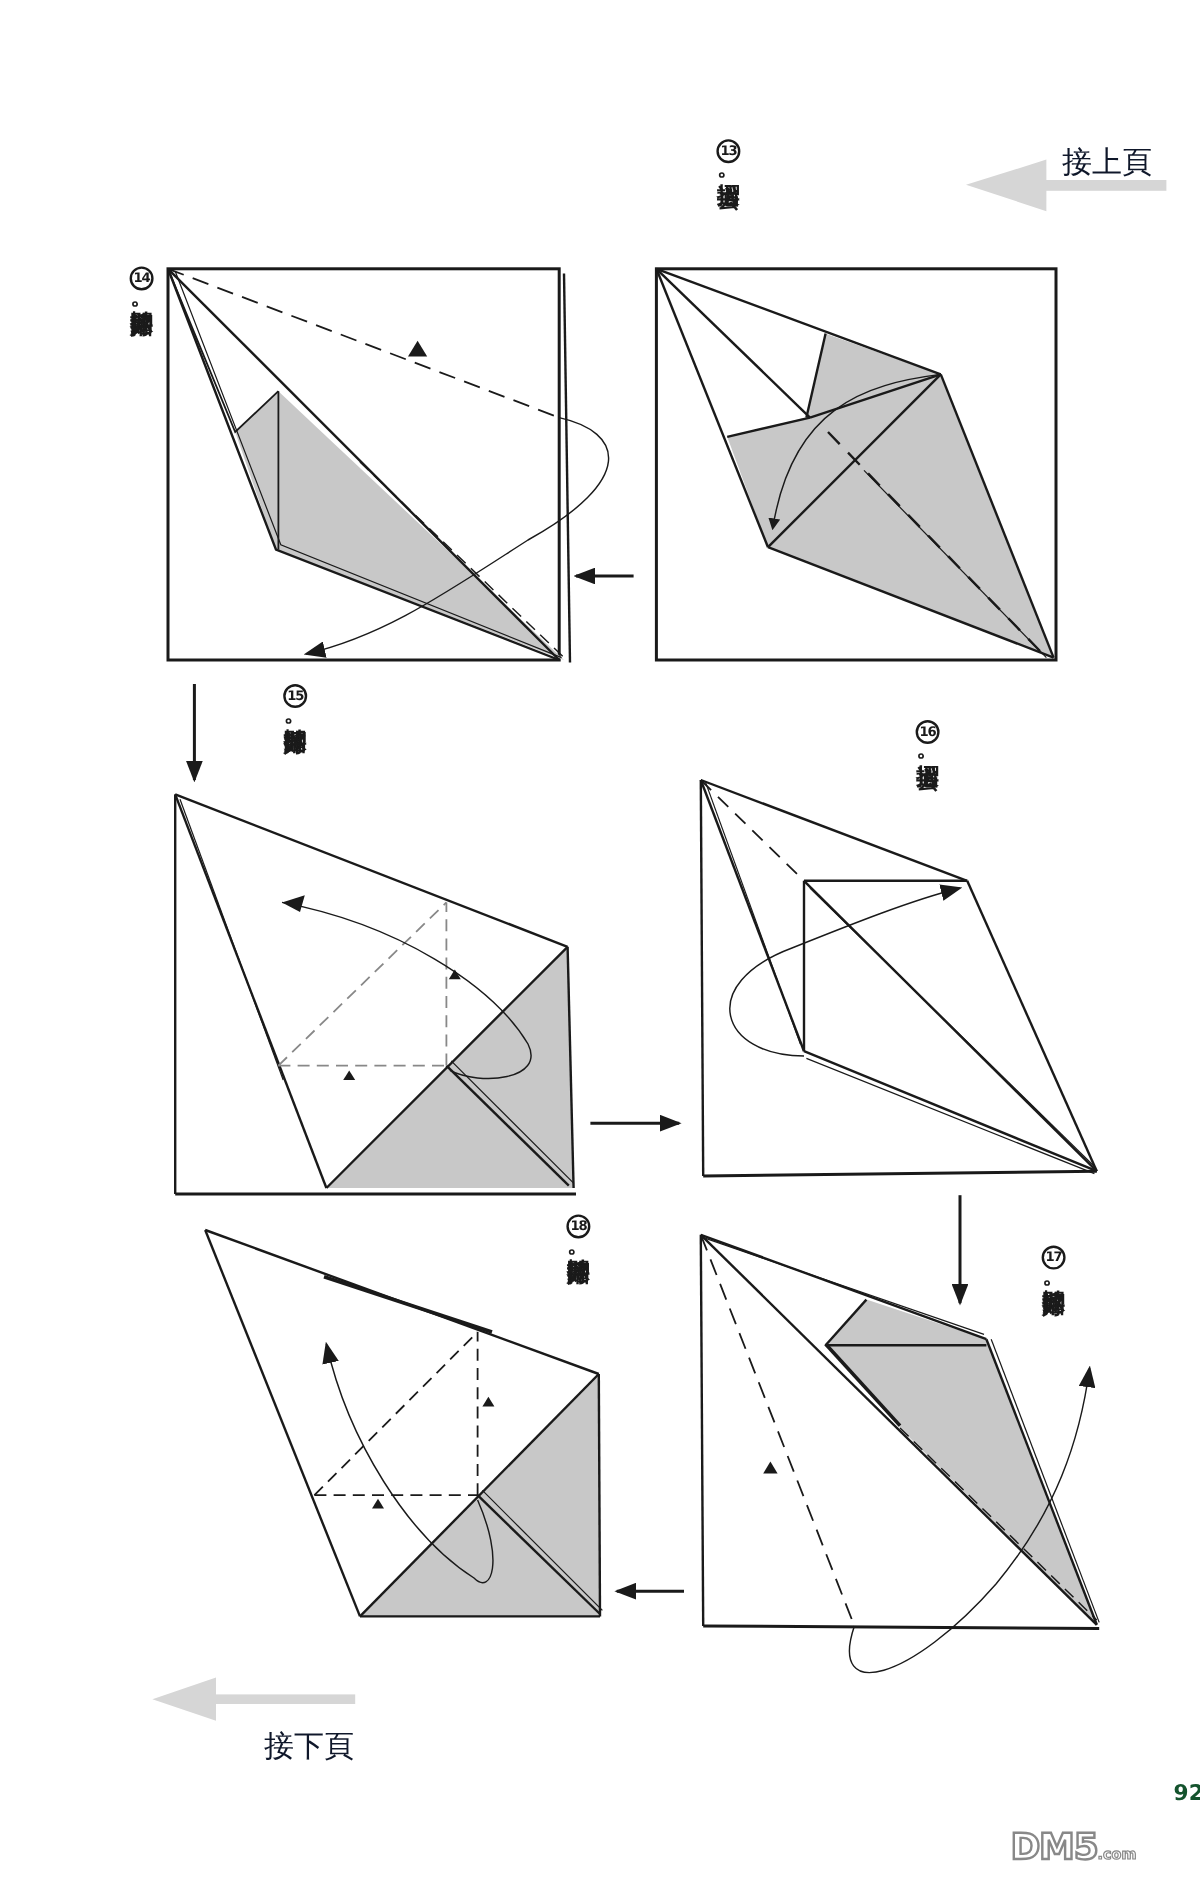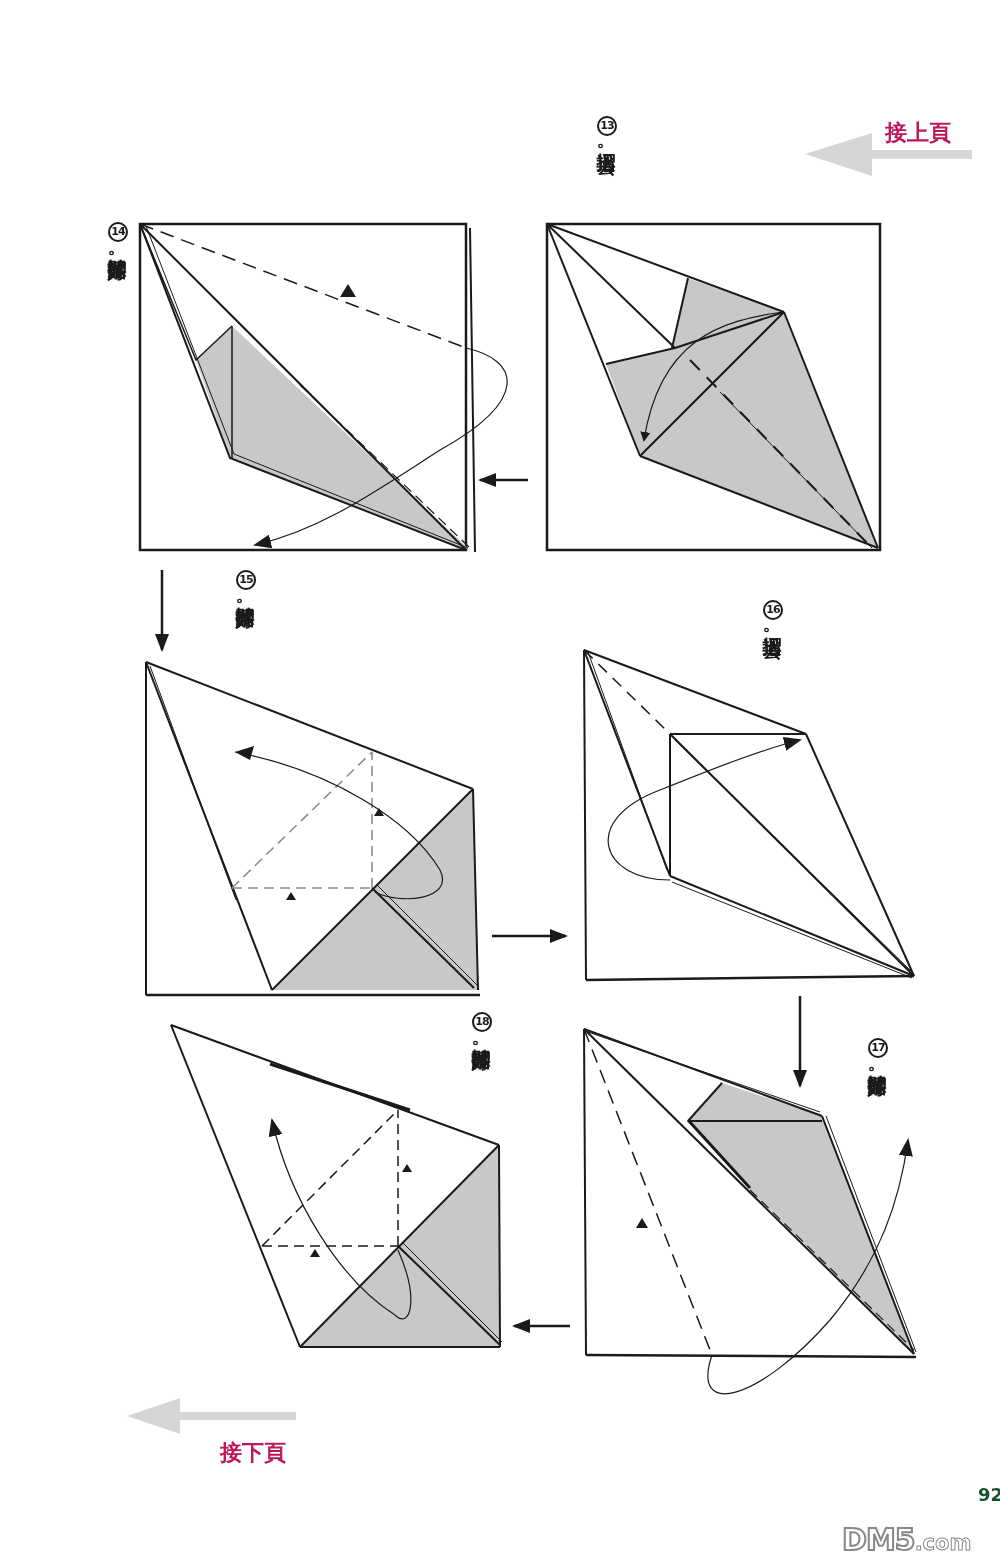--- a/index.html
+++ b/index.html
@@ -3,25 +3,25 @@
 <meta charset="utf-8">
 <style>
   html, body { margin: 0; padding: 0; background: #ffffff; }
   body { width: 1000px; height: 1567px; position: relative; overflow: hidden;
          font-family: "DejaVu Sans", "Liberation Sans", sans-serif; color: #111; }
   .vtext { position: absolute; writing-mode: vertical-rl; text-orientation: upright;
            font-size: 19px; font-weight: bold; line-height: 1; letter-spacing: 1px; color: #1a1a1a; }
   .stepnum { display: inline-block; width: 20px; height: 20px; border: 2px solid #1a1a1a; border-radius: 50%;
              font-size: 11px; font-weight: bold; text-align: center; line-height: 20px;
              writing-mode: horizontal-tb; letter-spacing: -1px; margin-bottom: 2px; box-sizing: border-box; line-height: 16px; }
-  .navlabel { position: absolute; font-size: 22px; font-weight: bold; color: #be185d; }
+  .navlabel { position: absolute; font-size: 25px; font-weight: normal; color: #0f172a; }
   .pagenum { position: absolute; font-size: 18px; font-weight: 900; color: #14532d; margin-left: 18px; }
   .wm { position: absolute; font-family: "DejaVu Sans", sans-serif; font-weight: 900; color: #fff;
         -webkit-text-stroke: 2px #888; font-size: 30px; letter-spacing: -1px; }
-  .wm small { font-size: 21px; -webkit-text-stroke: 1px #888; letter-spacing: 0; margin-top: 34px; }
+  .wm small { font-size: 12px; -webkit-text-stroke: 1px #888; letter-spacing: 0; margin-top: 34px; }
   svg { position: absolute; left: 0; top: 0; }
 </style>
 </head>
 <body>
 
 <svg width="1000" height="1567" viewBox="0 0 1000 1567">
   <defs>
     <marker id="ah" markerWidth="10" markerHeight="10" refX="8" refY="5" orient="auto" markerUnits="userSpaceOnUse">
       <path d="M0,0 L10,5 L0,10 z" fill="#1a1a1a"></path>
     </marker>

